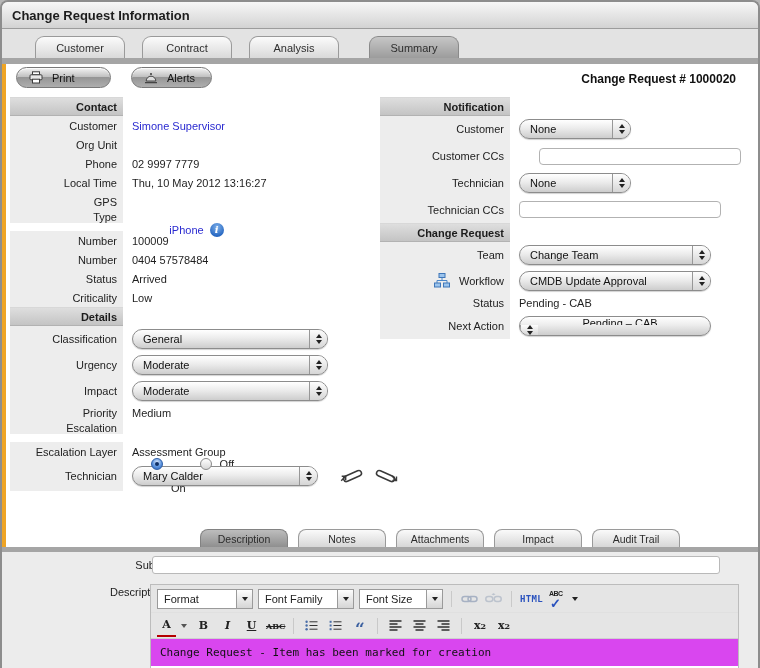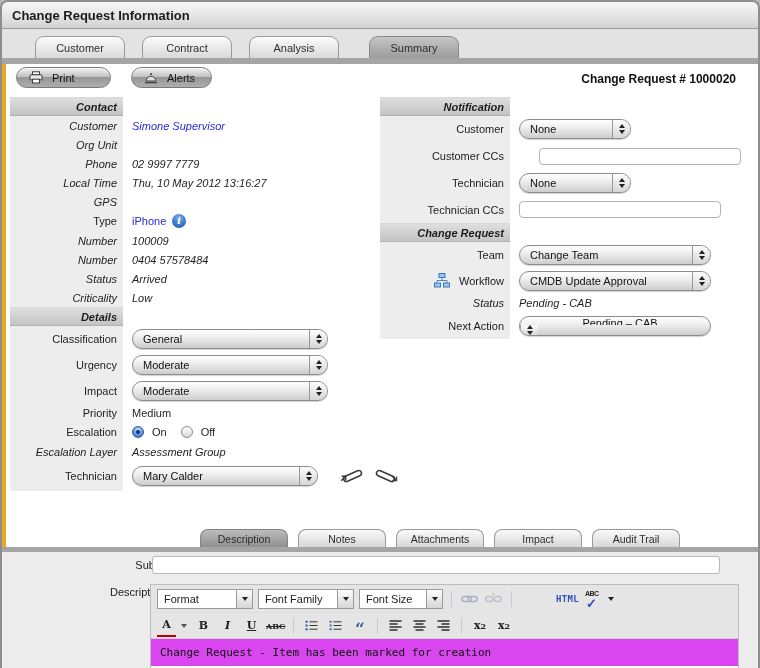--- a/index.html
+++ b/index.html
@@ -61,21 +61,21 @@
   .val{padding-left:9px;font-size:11px;color:#1e1e1e;display:flex;align-items:center;gap:6px;white-space:nowrap;}
   .link{color:#2a2ad0;}
   .sechdr{
     width:113px;align-self:stretch;box-sizing:border-box;flex-shrink:0;
     background:linear-gradient(#dedede,#c4c4c4);
     border-top:1px solid #d8d8d8;border-bottom:1px solid #b2b2b2;
     display:flex;align-items:center;justify-content:flex-end;gap:5px;
     padding-right:6px;font-size:11px;font-weight:bold;color:#1c1c1c;
   }
   .rsechdr{width:130px;}
-  .h19{height:19px;font-style:italic;} .h20{height:20px;} .h26{height:26px;} .h27{height:27px;}
+  .h19{height:19px;} .h20{height:20px;flex-direction:column;} .h26{height:26px;} .h27{height:27px;}
   .h28{height:28px;gap:20px;} .h25{height:25px;} .h30{height:30px;} .h18{height:18px;}
   
   .aqua{
     height:20px;border:1px solid #8c8c8c;border-radius:11px;box-sizing:border-box;
     background:linear-gradient(#ffffff,#ececec 45%,#cdcdcd);
     display:inline-flex;align-items:center;font-size:11px;color:#111;
     box-shadow:0 1px 1px rgba(0,0,0,.18);overflow:hidden;cursor:default;flex-shrink:0;
   }
   .aqua .txt{flex:1;padding-left:10px;white-space:nowrap;overflow:hidden;}
   .aqua .arr{
@@ -135,21 +135,21 @@
   }
   .sep{width:1px;height:16px;background:#c9c9c9;margin:0 3px;flex-shrink:0;}
   .tbtn{min-width:19px;height:20px;display:inline-flex;align-items:center;justify-content:center;
         font-size:11px;color:#222;flex-shrink:0;cursor:default;}
   .serifb{font-family:"DejaVu Serif",serif;font-weight:bold;}
   .serifi{font-family:"DejaVu Serif",serif;font-style:italic;font-weight:bold;}
   .undl{text-decoration:underline;font-family:"DejaVu Serif",serif;font-weight:bold;}
   .strike{font-size:8px;font-weight:bold;text-decoration:line-through;font-family:"DejaVu Serif",serif;}
   .fcA{font-family:"DejaVu Serif",serif;font-weight:bold;border-bottom:2px solid #b40000;line-height:1.05;}
   .quote{font-family:"DejaVu Serif",serif;font-weight:bold;font-size:17px;color:#3a5f9f;line-height:0.6;padding-top:8px;}
-  .htmlbtn{font-family:"DejaVu Sans Mono",monospace;font-size:9px;font-weight:bold;color:#2a52be;letter-spacing:.3px;margin-left:36px;}
+  .htmlbtn{font-family:"DejaVu Sans Mono",monospace;font-size:9px;font-weight:bold;color:#2a52be;letter-spacing:.3px;}
   .spell{position:relative;width:17px;height:20px;flex-shrink:0;}
   .spell .abc{position:absolute;top:1px;left:1px;font-size:7px;font-weight:bold;color:#222;letter-spacing:-0.5px;}
   .spell .chk{position:absolute;bottom:-2px;left:2px;font-size:13px;font-weight:bold;color:#2a52be;}
   .subsup{font-size:11px;font-weight:bold;font-family:"DejaVu Serif",serif;}
   .subsup sub,.subsup sup{font-size:8px;}
   .edcontent{
     font-family:"DejaVu Sans Mono",monospace;font-size:11px;color:#111;
     padding:7px 9px;background:#d946ef;
   }
   .dim{opacity:.45;}
@@ -289,21 +289,21 @@
         </div>
       </div>
       <div class="row h18">
         <div class="lab">Priority</div>
         <div class="val">Medium</div>
       </div>
       <div class="row h20">
         <div class="lab">Escalation</div>
         <div class="val">
           <span class="rad on"></span>
-          <span class="radlbl" style="margin-left:2px;">On</span>
+          <span class="radlbl" style="margin-left:2px;margin-top:48px;">On</span>
           <span class="rad"></span>
           <span class="radlbl" style="margin-left:2px;">Off</span>
         </div>
       </div>
       <div class="row h19">
         <div class="lab">Escalation Layer</div>
         <div class="val">Assessment Group</div>
       </div>
       <div class="row h30">
         <div class="lab">Technician</div>

